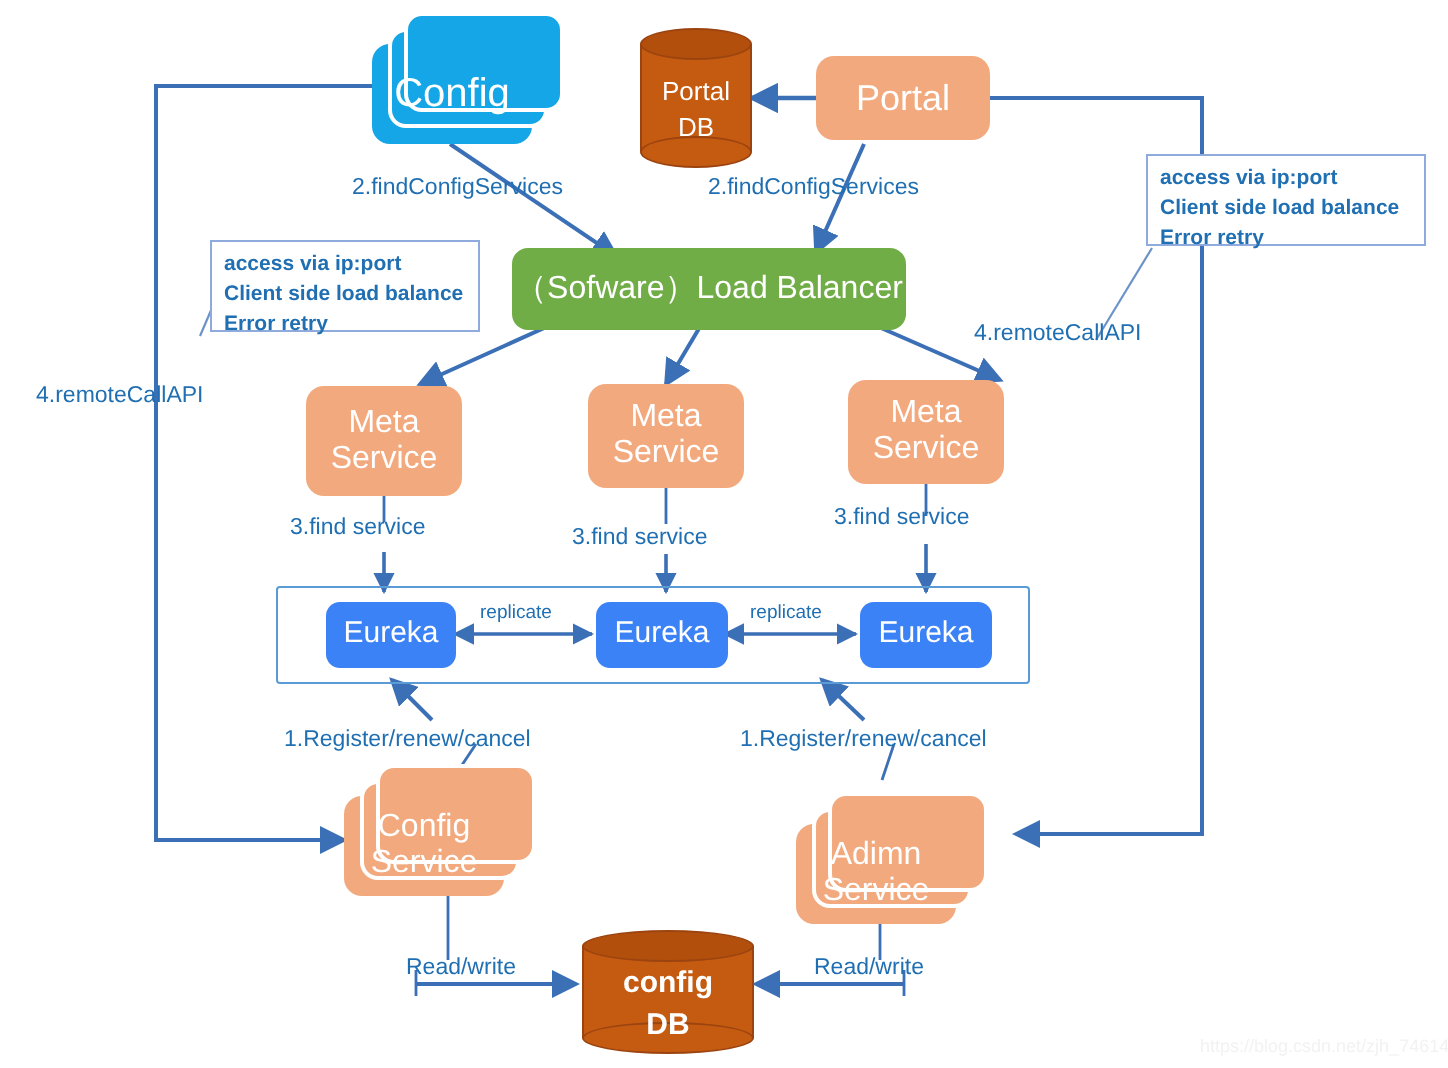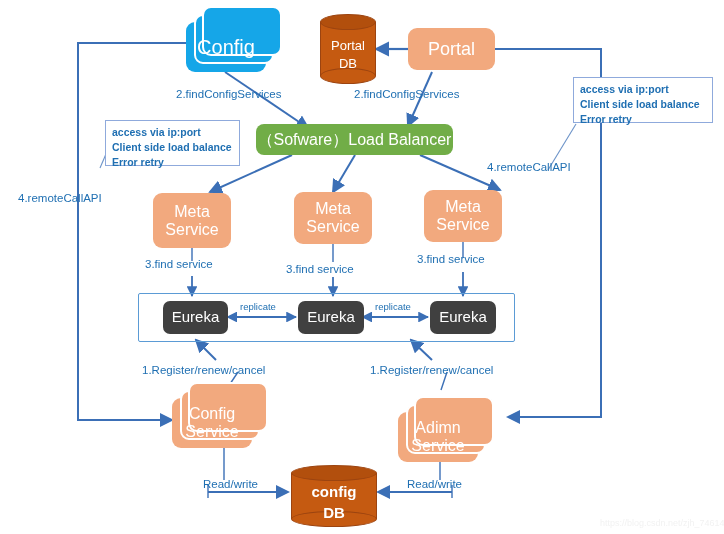--- a/index.html
+++ b/index.html
@@ -68,21 +68,21 @@
     border-radius: 9px;
     font-size: 16px;
   }
   .lb-box {
     background: #71AD47;
     border-radius: 8px;
     font-size: 16px;
     color: #ffffff;
   }
   .eureka-box {
-    background: #404040;
+    background: #3b82f6;
     border-radius: 7px;
     font-size: 15px;
   }
   .eureka-group {
     position: absolute;
     box-sizing: border-box;
     border: 1.6px solid #5B9BD5;
     background: transparent;
     border-radius: 2px;
   }
@@ -243,21 +243,21 @@
     <div>Client side load balance</div>
     <div>Error retry</div>
   </div>
 
   <div class="note" style="left:573px; top:77px; width:140px; height:46px;">
     <div>access via ip:port</div>
     <div>Client side load balance</div>
     <div>Error retry</div>
   </div>
 
-  <div class="node lb-box" style="left:256px; top:124px; width:197px; height:31px;">
+  <div class="node lb-box" style="left:256px; top:124px; width:197px; height:41px;">
     <span>（Sofware）Load Balancer</span>
   </div>
 
   <div class="anno" style="left:18px; top:192px;">4.remoteCallAPI</div>
   <div class="anno" style="left:487px; top:161px;">4.remoteCallAPI</div>
 
   <div class="node meta-box" style="left:153px; top:193px; width:78px; height:55px; flex-direction:column;">
     <span>Meta</span>
     <span>Service</span>
   </div>

